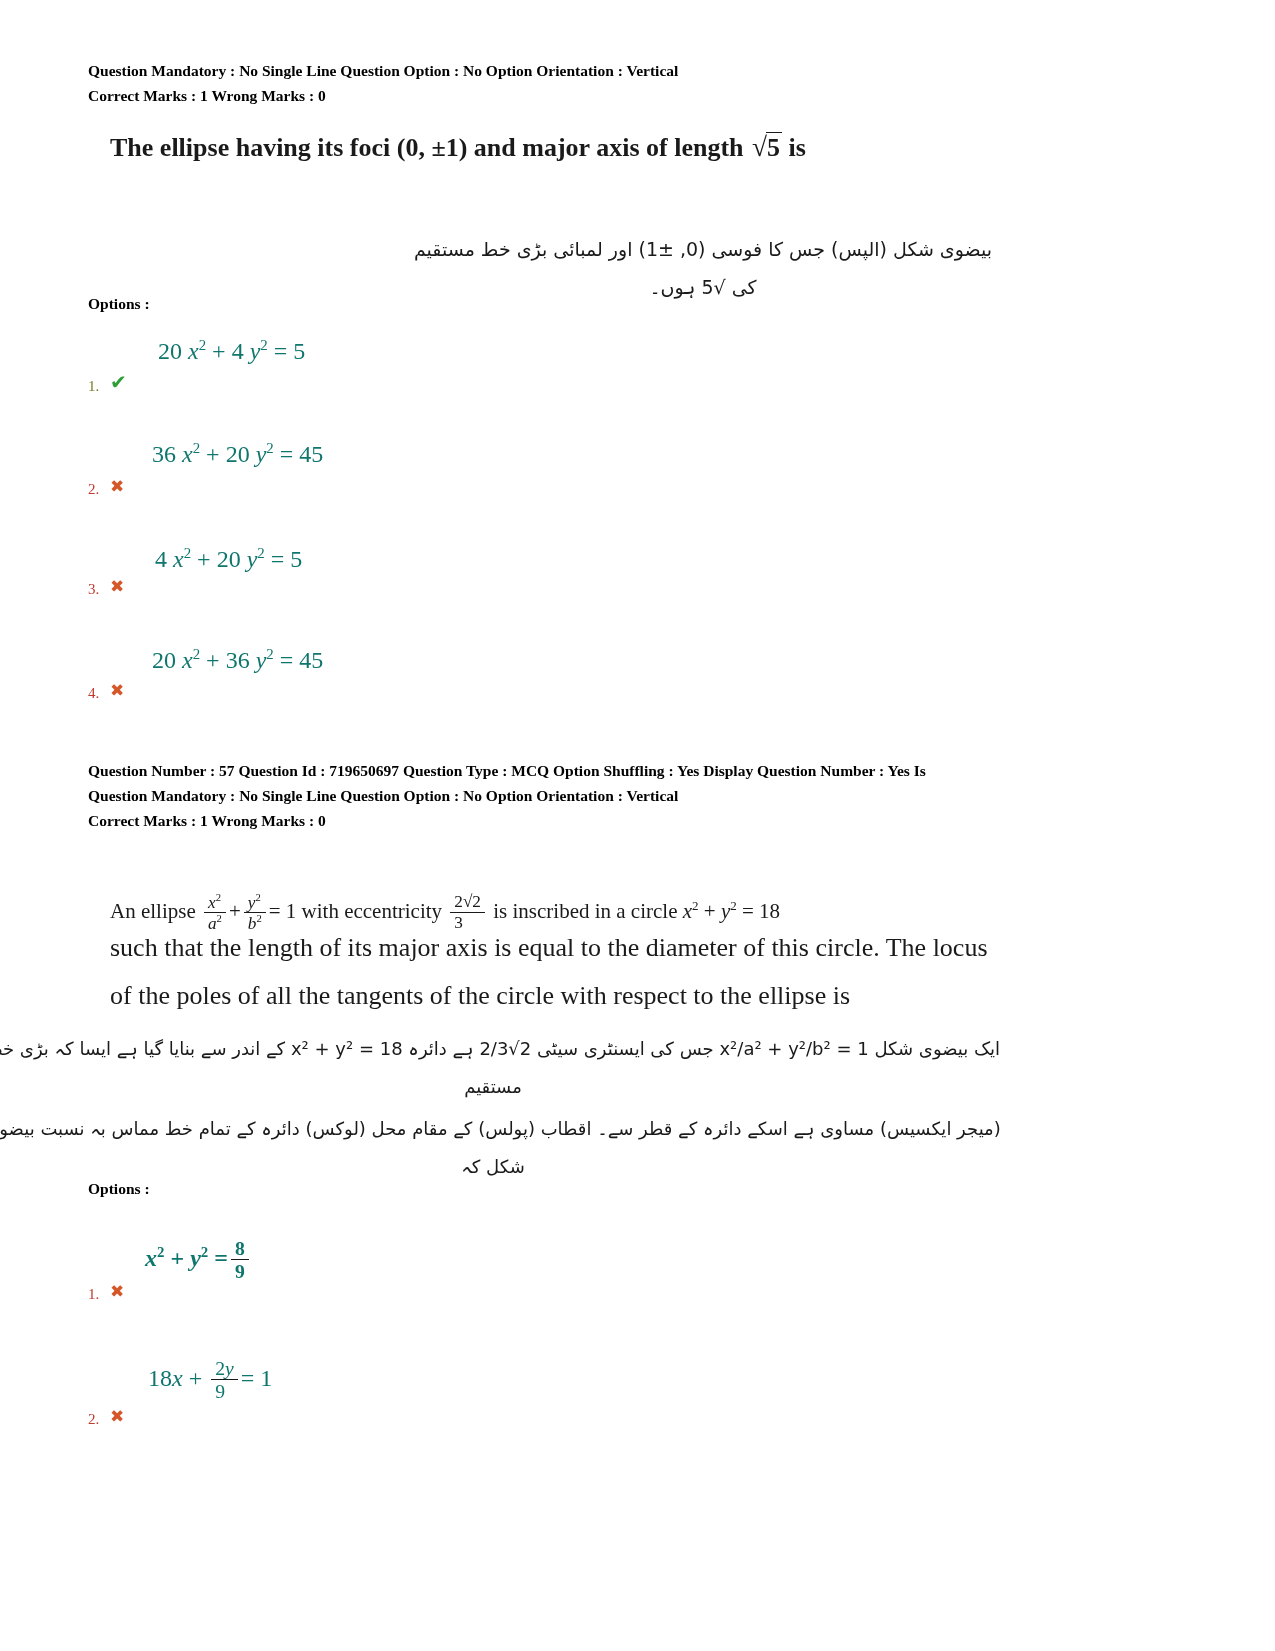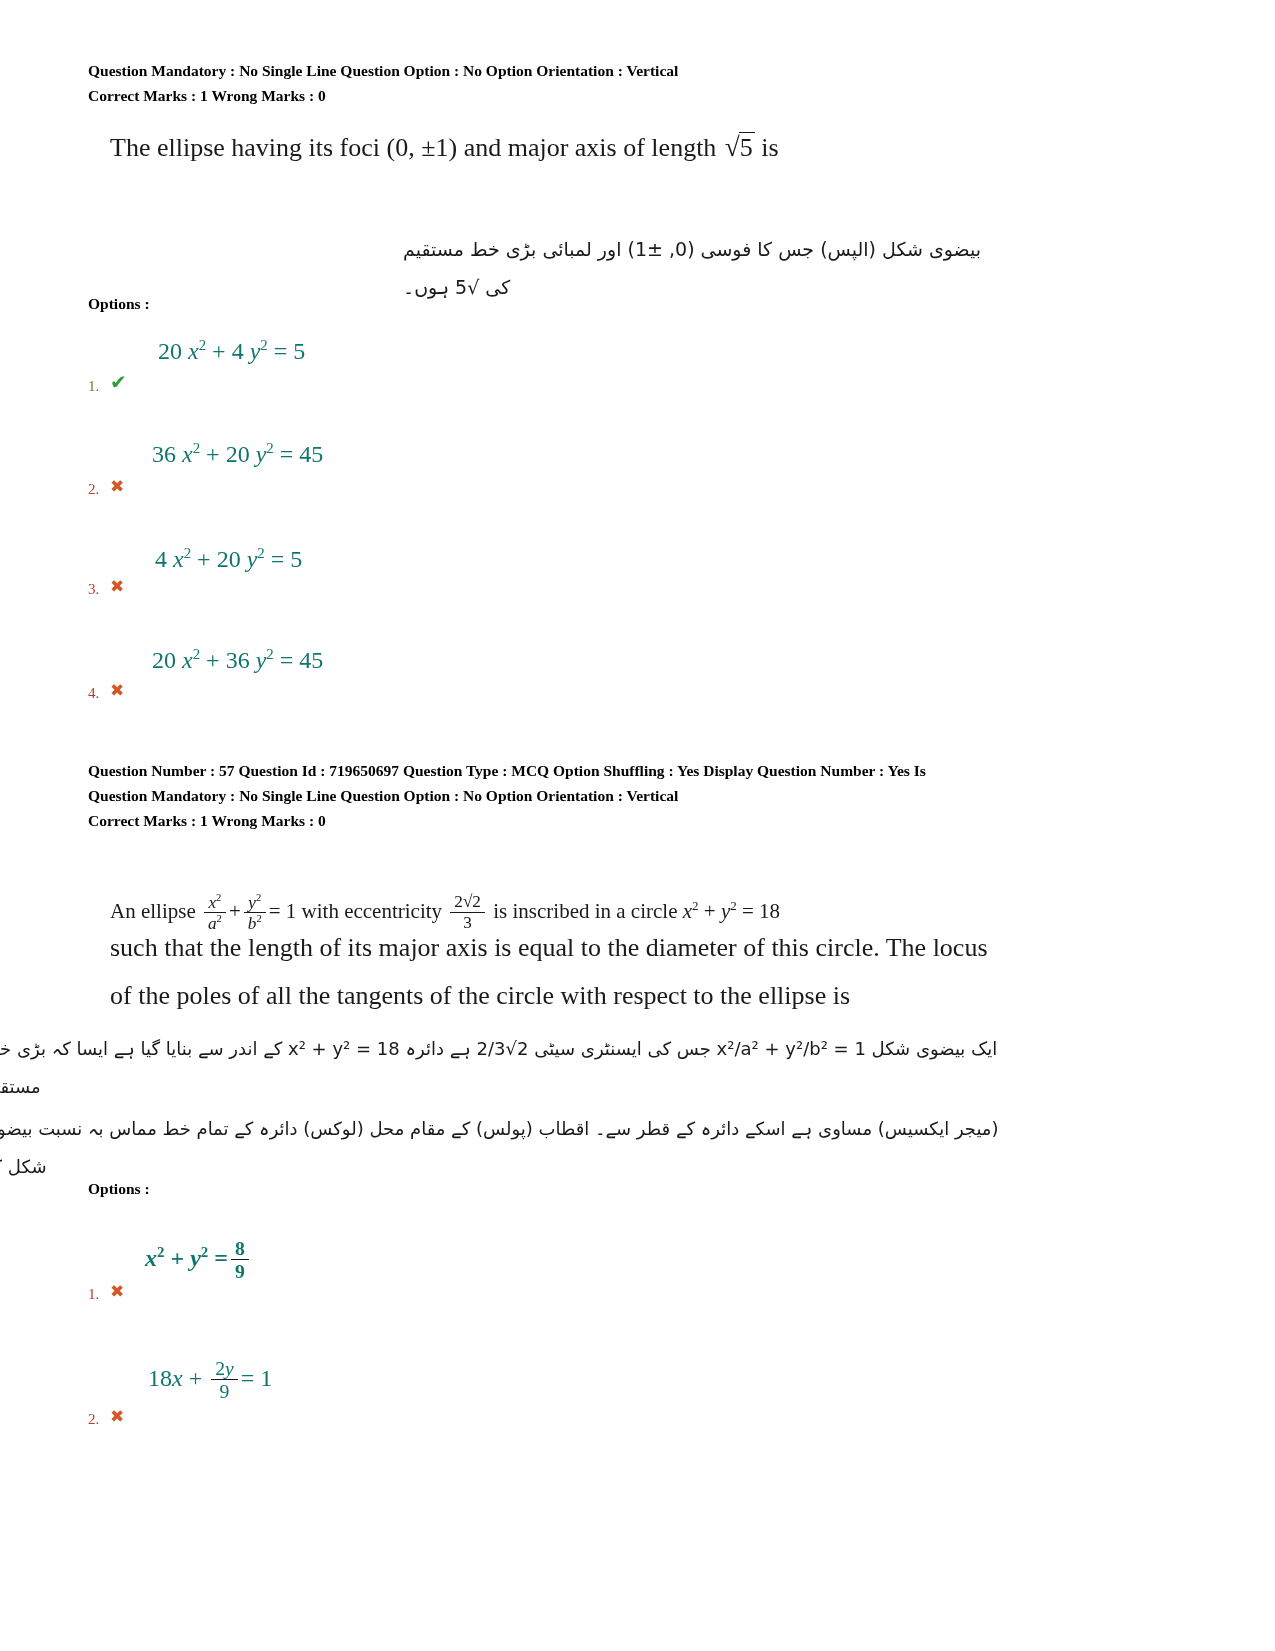--- a/index.html
+++ b/index.html
@@ -38,21 +38,21 @@
     left: 110px;
     font-family: "Liberation Serif", serif;
     font-size: 26px;
     color: #1a1a1a;
     line-height: 42px;
   }
   .urdu {
     position: absolute;
     right: 110px;
     direction: rtl;
-    text-align: left;
+    text-align: center;
     font-family: "DejaVu Sans", sans-serif;
     font-size: 19px;
     color: #1a1a1a;
     line-height: 38px;
   }
   .options-label {
     position: absolute;
     left: 88px;
     font-weight: bold;
     font-size: 15.5px;
@@ -78,21 +78,20 @@
     color: #0f766e;
     white-space: nowrap;
   }
   i { font-style: italic; }
   sup { font-size: 0.62em; vertical-align: super; }
 
   
   .frac {
     display: inline-block;
     vertical-align: middle;
-    text-align: center;
     font-size: 0.82em;
     line-height: 1.12;
     margin: 0 3px;
     position: relative;
     top: -1px;
   }
   .frac .num { display: block; padding: 0 4px; }
   .frac .den { display: block; border-top: 1.3px solid #1a1a1a; padding: 0 4px; }
 
   .sqrt {
@@ -110,21 +109,21 @@
 </head>
 <body>
 
 <div class="page">
 
   <div class="meta-block" style="top:58px;">
     <div class="meta-line">Question Mandatory : No Single Line Question Option : No Option Orientation : Vertical</div>
     <div class="meta-line">Correct Marks : 1 Wrong Marks : 0</div>
   </div>
 
-  <div class="qtext" style="top:126px;">
+  <div class="qtext" style="top:126px;font-weight:bold;">
     <span>The ellipse having its foci (0, </span><span>±</span><span>1) and major axis of length </span><span class="sqrt"><span class="rad">√</span><span class="rad-body">5</span></span><span> is</span>
   </div>
 
   <div class="urdu" style="top:230px; width:600px;">بیضوی شکل (الپس) جس کا فوسی (0, ±1) اور لمبائی بڑی خط مستقیم کی √5 ہوں۔</div>
 
   <div class="options-label" style="top:295px;">Options :</div>
 
   <div class="opt-num first" style="top:378px; left:88px;">1.</div>
   <div class="opt-mark mark-correct" style="top:372px; left:110px;">✔</div>
   <div class="opt-body" style="top:337px; left:158px;">

